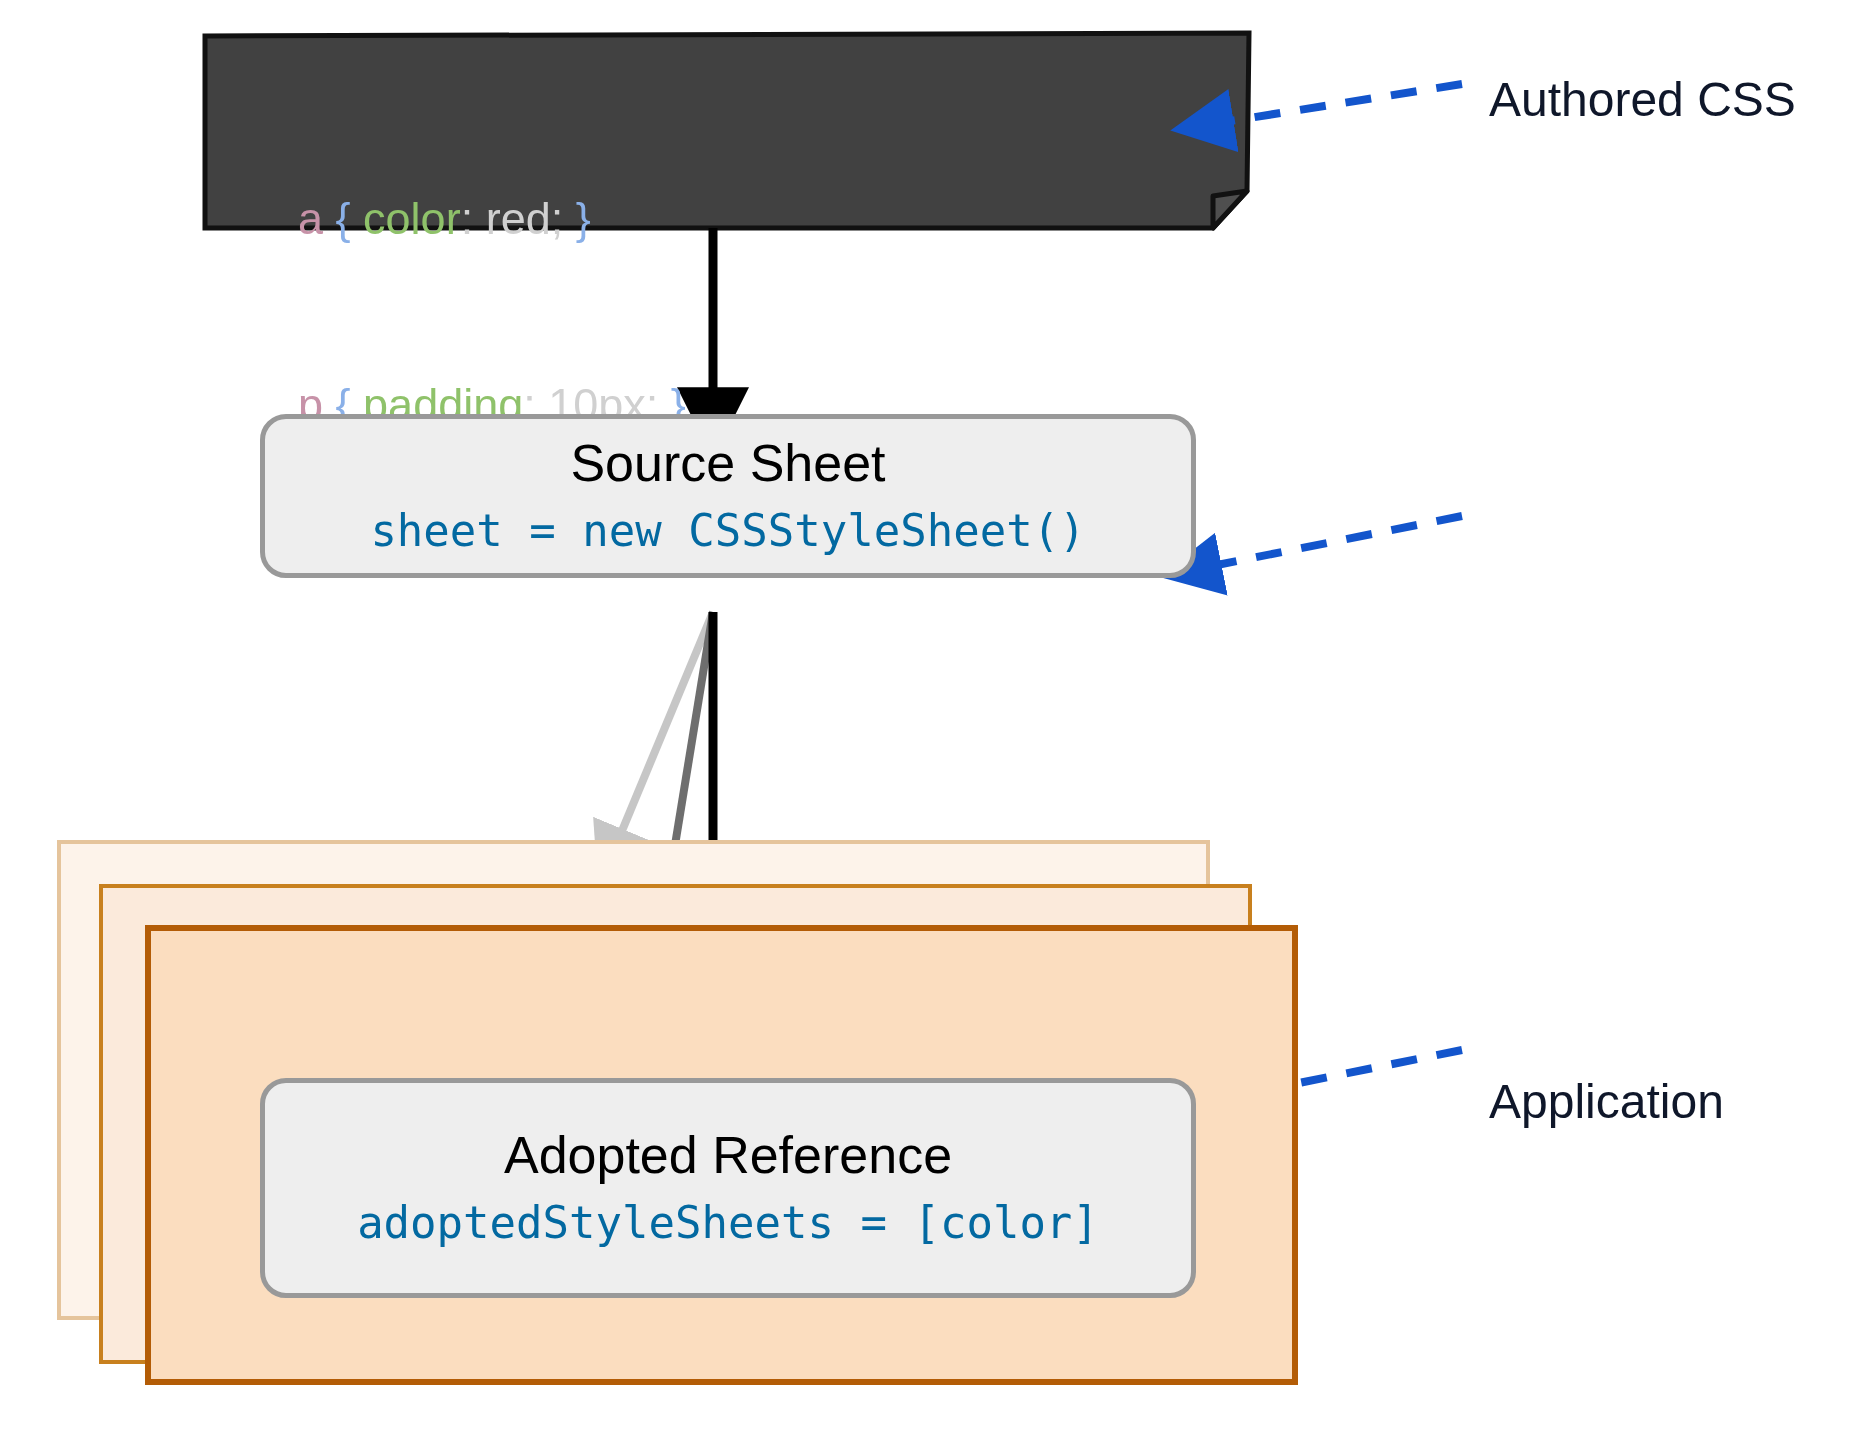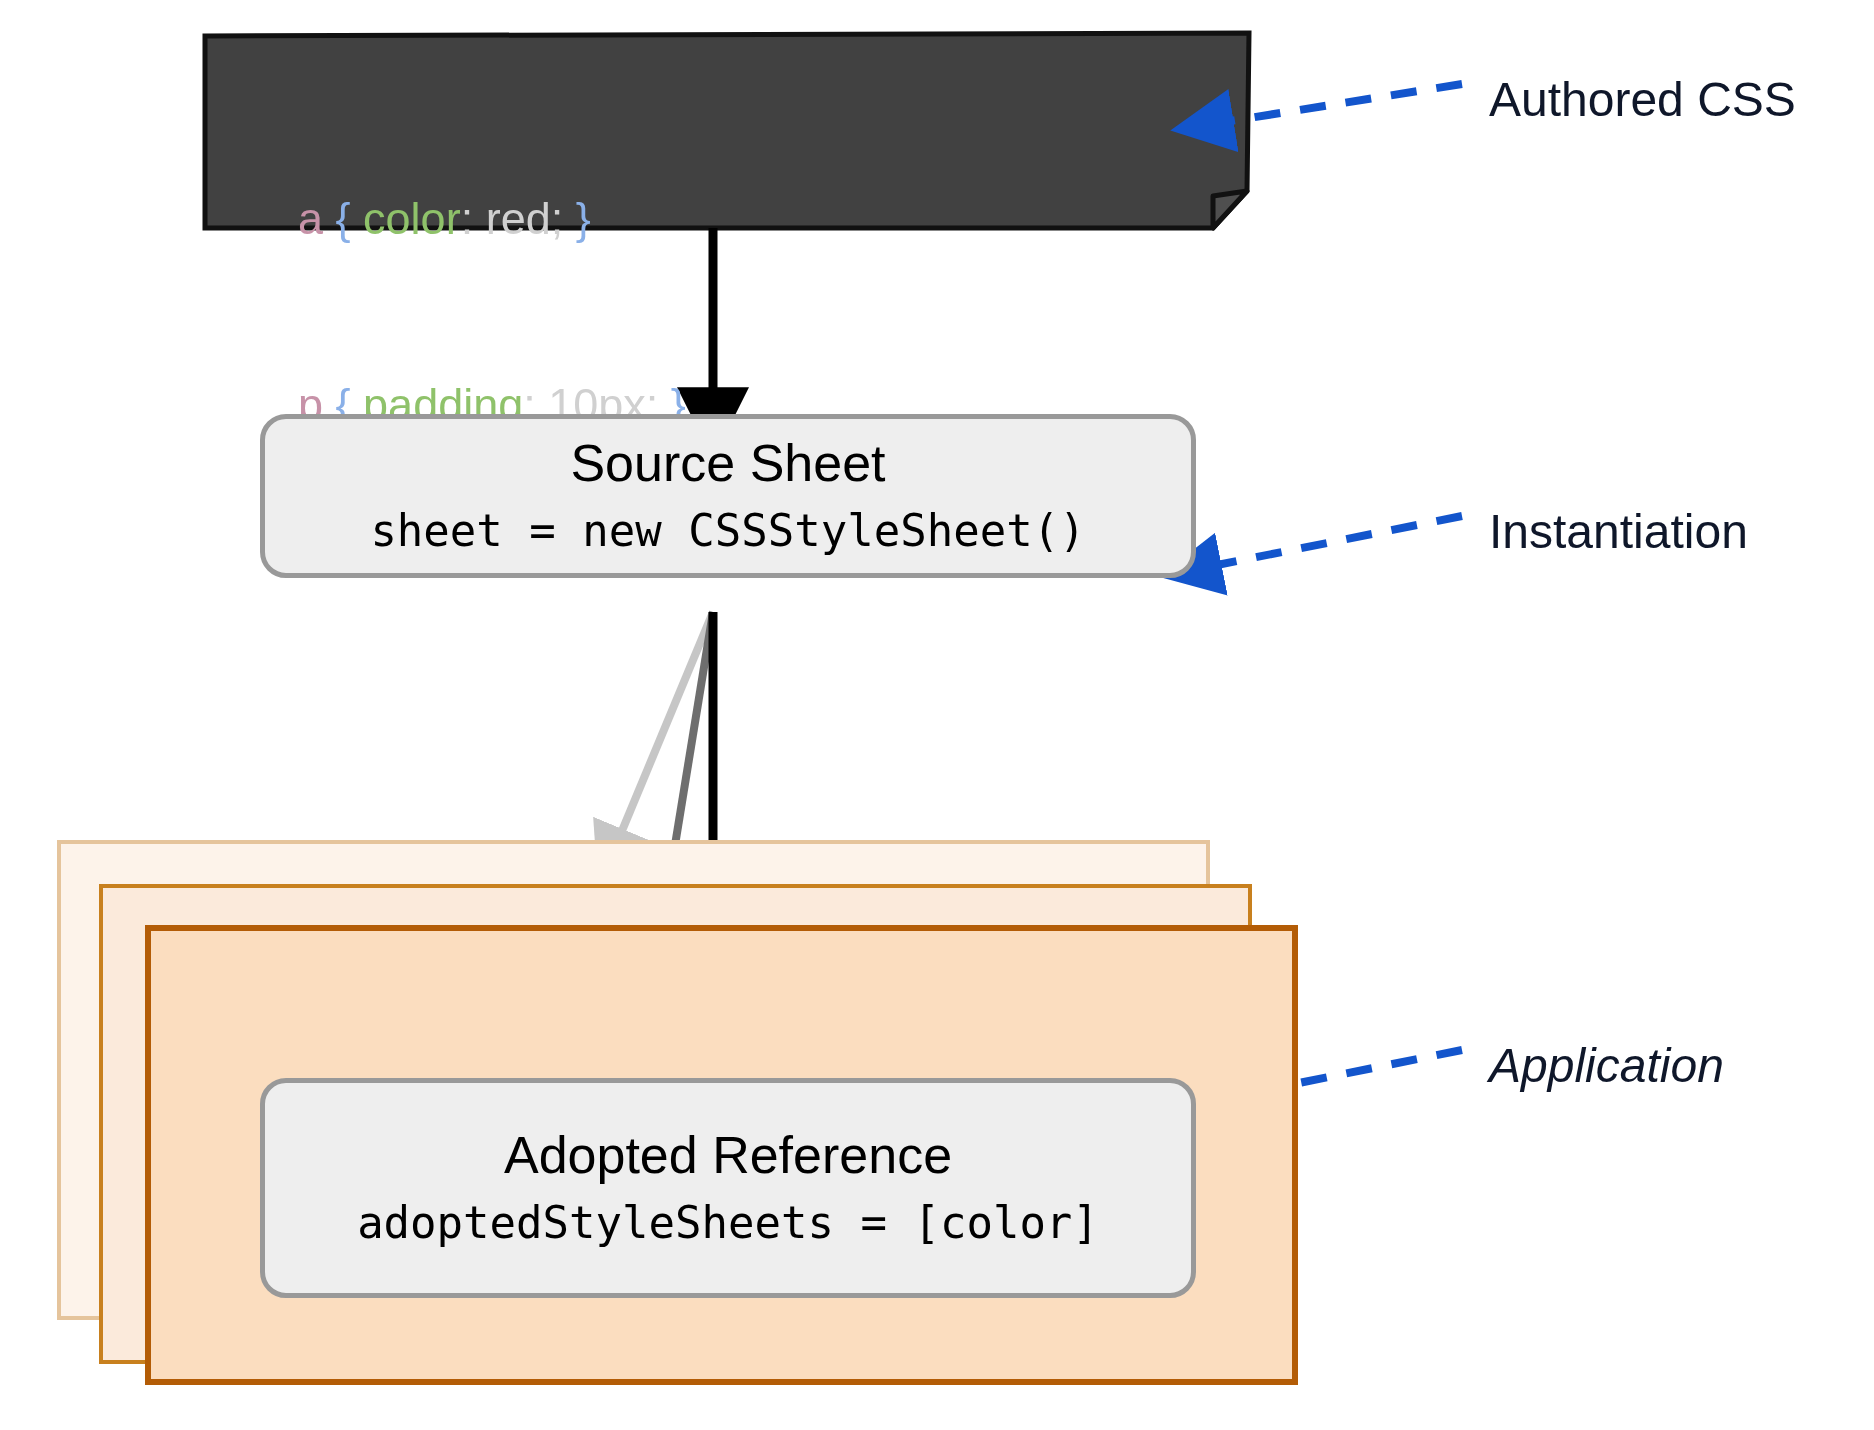--- a/index.html
+++ b/index.html
@@ -67,21 +67,21 @@
   .node-title {
     font-family: "Liberation Sans", sans-serif;
     font-size: 52px;
     color: #000000;
     line-height: 1.12;
     white-space: nowrap;
   }
   .node-code {
     font-family: "DejaVu Sans Mono", "Liberation Mono", monospace;
     font-size: 44px;
-    color: #000000;
+    color: #0369a1;
     line-height: 1.2;
     margin-top: 12px;
     white-space: nowrap;
   }
 
   #source-sheet {
     left: 260px;
     top: 414px;
     width: 936px;
     height: 164px;
@@ -135,21 +135,21 @@
   
   .annot-label {
     position: absolute;
     font-family: "Liberation Sans", sans-serif;
     font-size: 48px;
     color: #0f172a;
     white-space: nowrap;
   }
   #annot-authored { left: 1489px; top: 72px; }
   #annot-instant  { left: 1489px; top: 504px; }
-  #annot-app      { left: 1489px; top: 1038px; font-style: italic; }
+  #annot-app      { left: 1489px; top: 1074px; }
 </style>
 </head>
 <body>
 
 <div id="canvas">
 
   <svg id="overlay" viewBox="0 0 1874 1430" xmlns="http://www.w3.org/2000/svg">
 
     <defs>
       <marker id="ah-black" markerWidth="12" markerHeight="12" refX="1.2" refY="4" orient="auto" markerUnits="strokeWidth">
@@ -197,16 +197,15 @@
   <div class="shadow-card" id="shadow-card-back"></div>
   <div class="shadow-card" id="shadow-card-mid"></div>
   <div class="shadow-card" id="shadow-card-front"></div>
 
   <div class="node-box" id="adopted-ref">
     <div class="node-title">Adopted Reference</div>
     <div class="node-code">adoptedStyleSheets = [color]</div>
   </div>
 
   <div class="annot-label" id="annot-authored">Authored CSS</div>
-  <div class="annot-label" id="annot-instant">Instantiation</div>
   <div class="annot-label" id="annot-app">Application</div>
 
 </div>
 
 </body></html>

